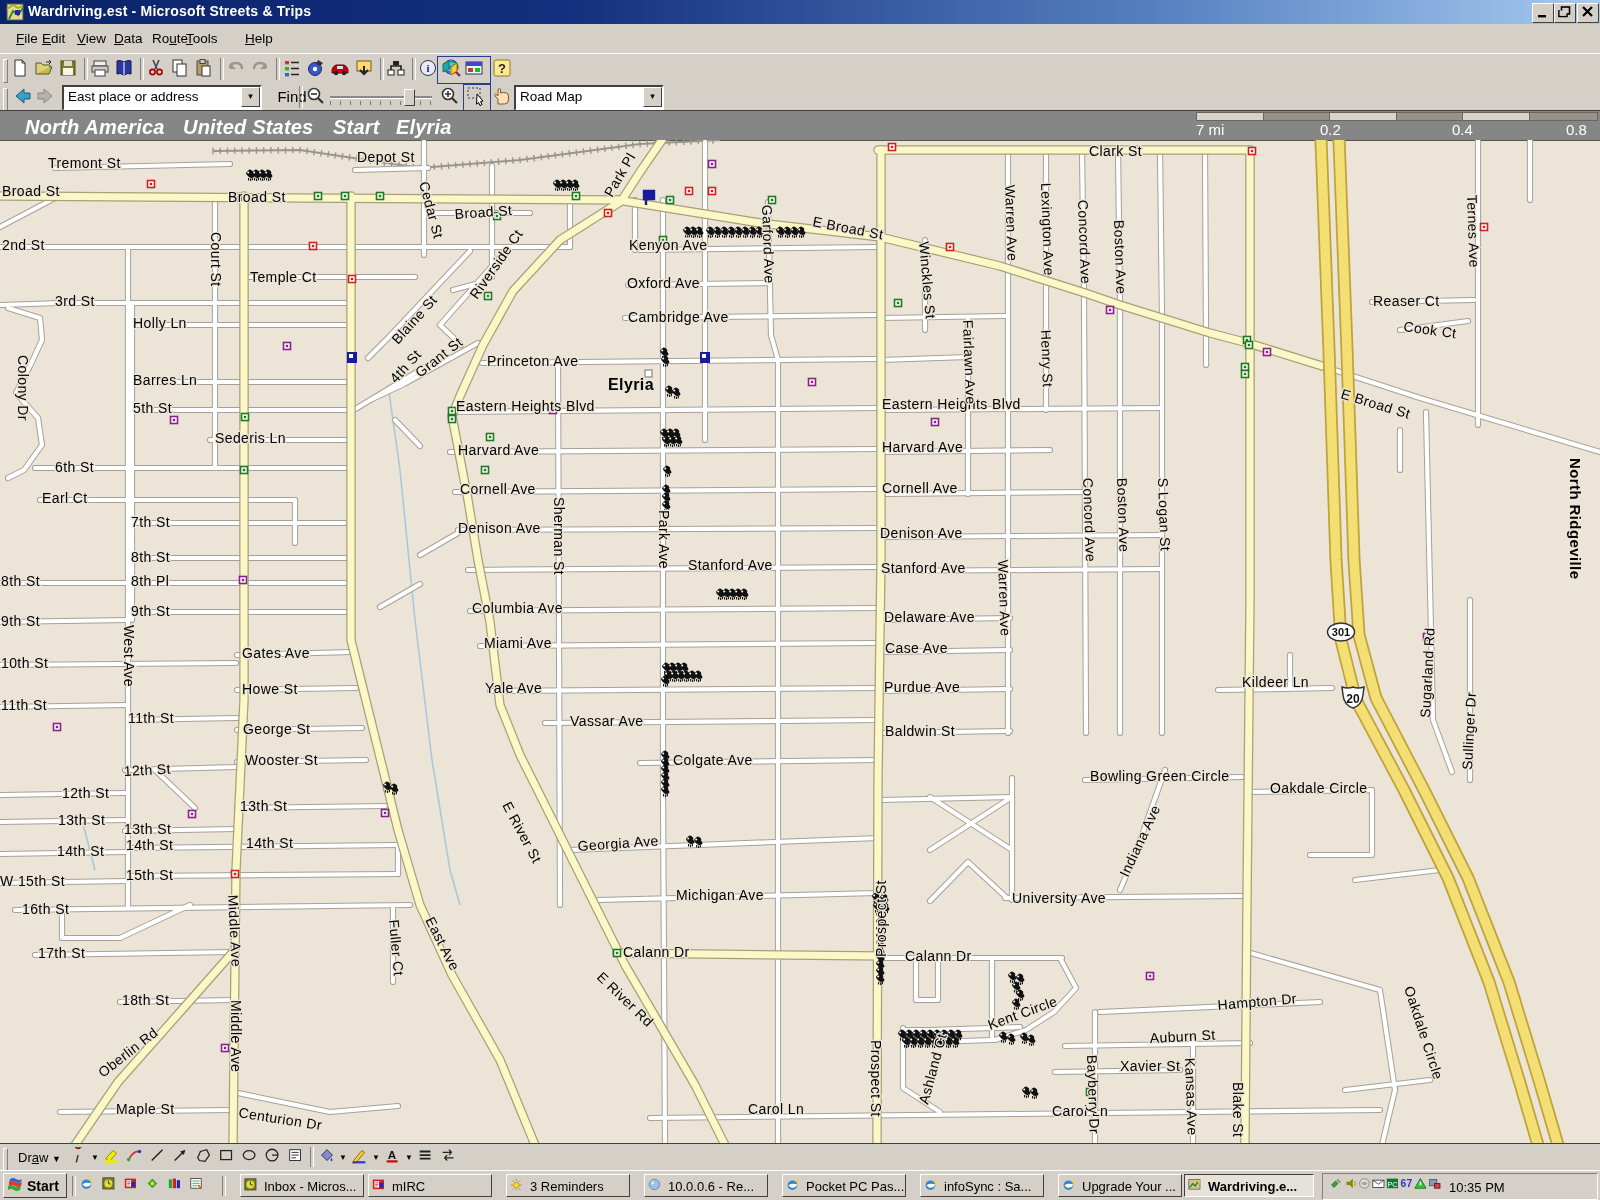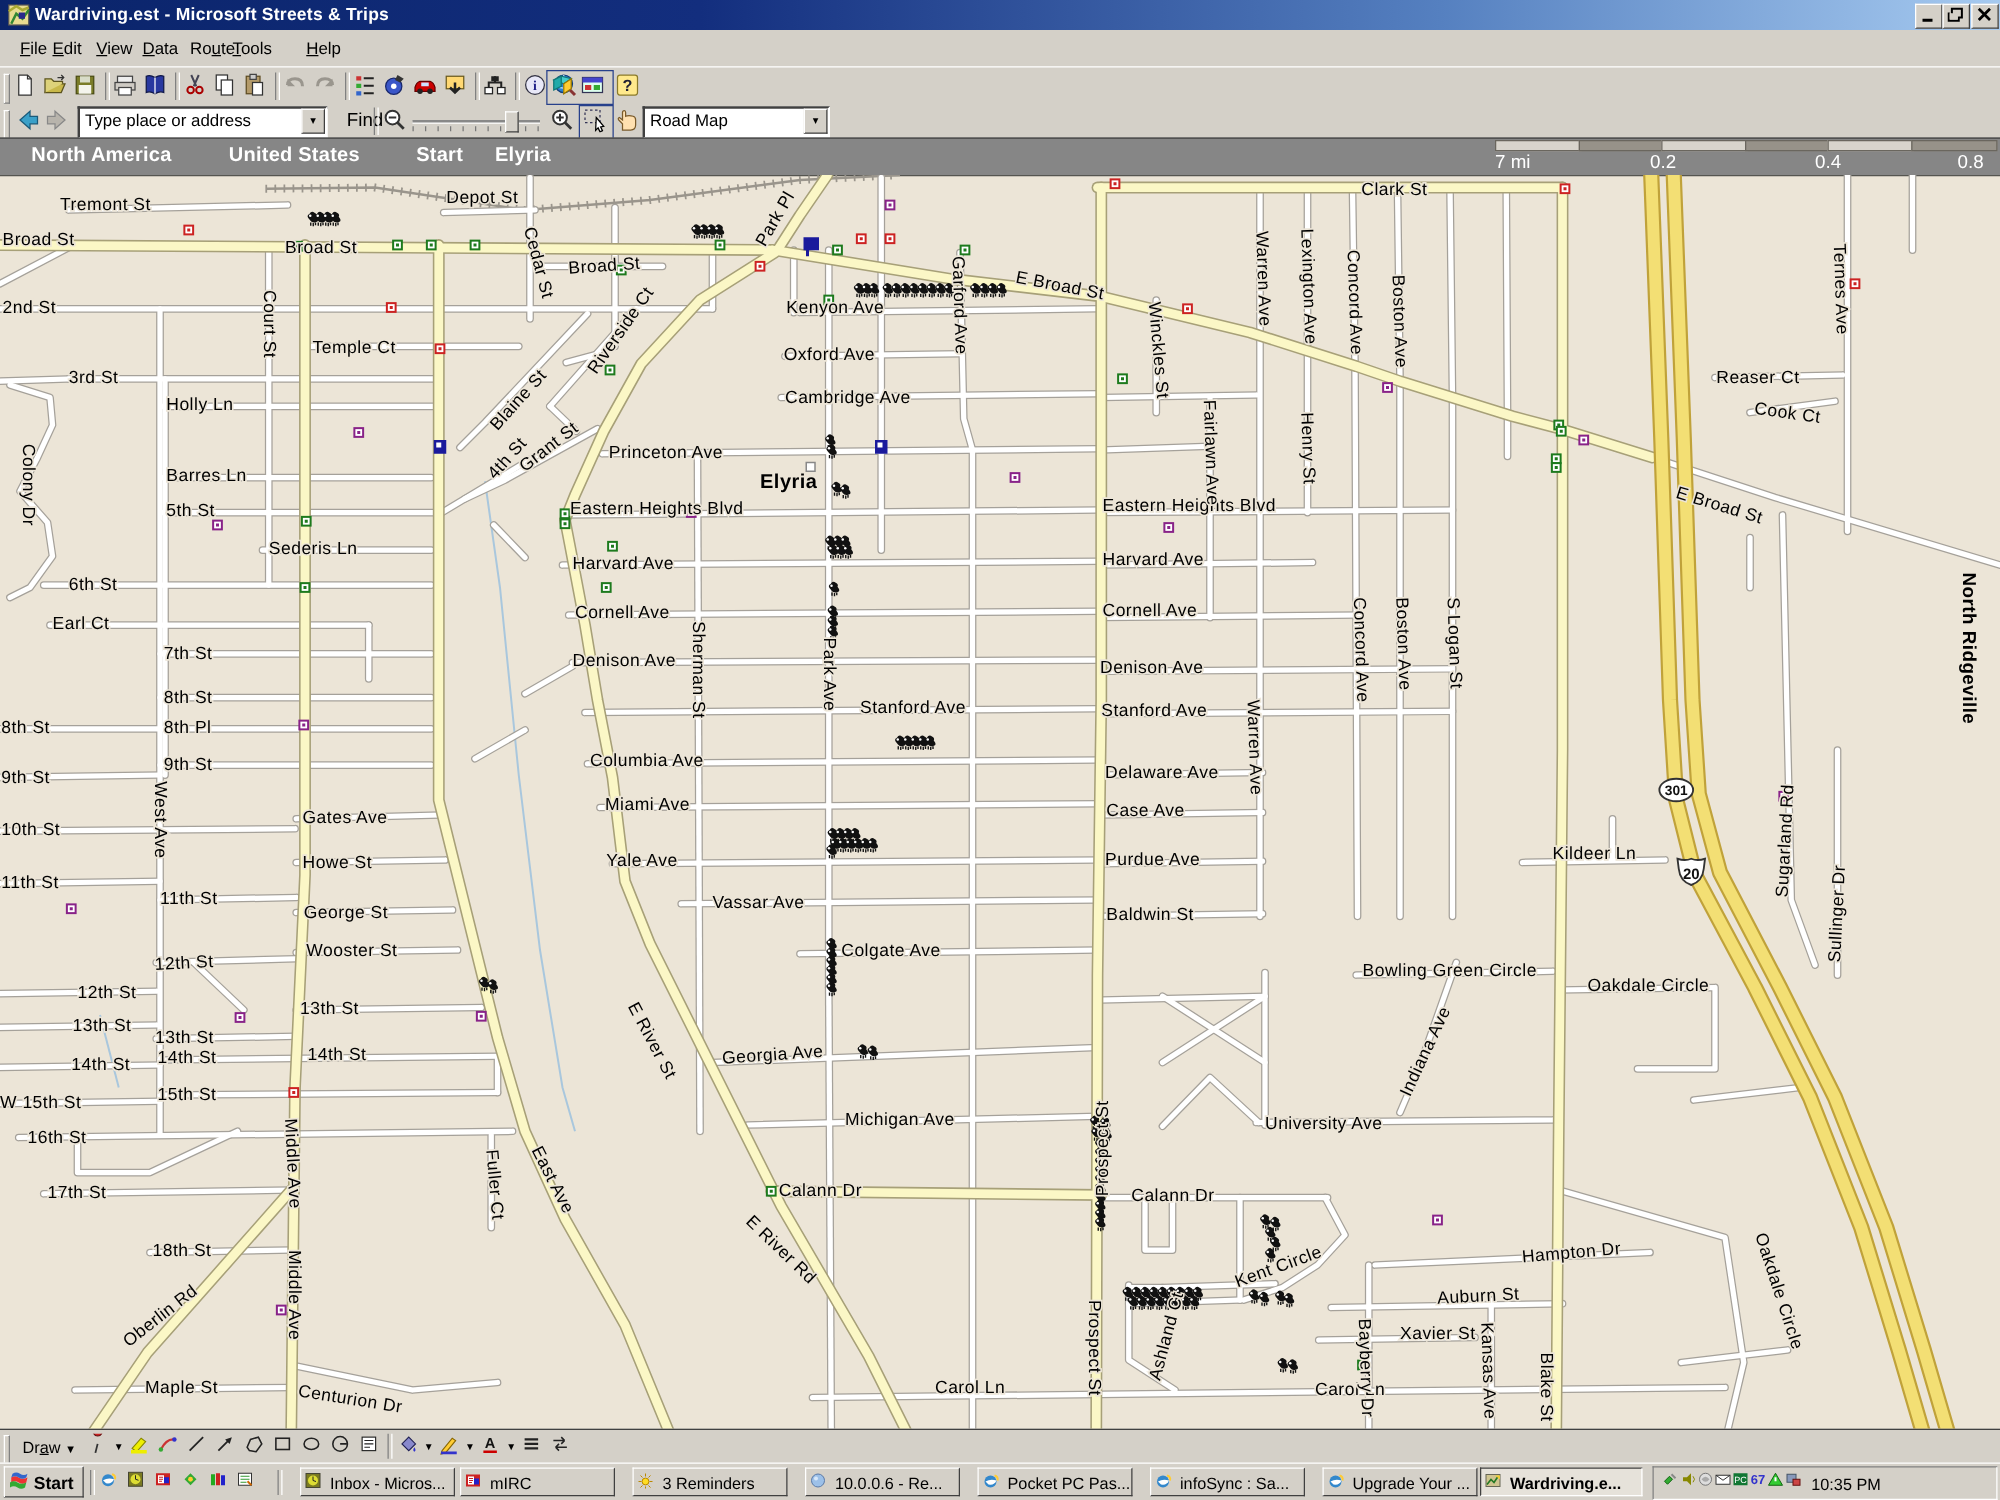--- a/index.html
+++ b/index.html
@@ -9,21 +9,21 @@
 #menubar span { position:absolute; top:7px; font-size:13.5px; }
 #tb { position:absolute; left:0; top:53px; width:1600px; height:57px; background:#d4d0c8; border-top:1px solid #fff; }
 .ic { position:absolute; }
 .sep { position:absolute; width:2px; height:22px; border-left:1px solid #808080; border-right:1px solid #fff; }
 .grip { position:absolute; width:3px; height:22px; border:1px solid; border-color:#fff #808080 #808080 #fff; }
 .combo { position:absolute; height:22px; background:#fff; border:2px solid; border-color:#404040 #fff #fff #404040; font-size:13.5px; }
 .combo span { position:absolute; left:4px; top:2px; white-space:nowrap; }
 .combo .dbtn { position:absolute; right:0; top:0; width:17px; height:18px; background:#d4d0c8; border:1px solid; border-color:#fff #404040 #404040 #fff; text-align:center; font-size:9px; line-height:17px; }
 .flatbtn { position:absolute; height:22px; font-size:13.5px; padding-top:3px; text-align:center; box-sizing:border-box; }
 #crumbs { position:absolute; left:0; top:110px; width:1600px; height:30px; background:#868686; border-top:1px solid #404040; }
-#crumbs b { position:absolute; top:5px; color:#fff; font-size:16px; letter-spacing:0.2px; }
+#crumbs b { position:absolute; top:5px; color:#fff; font-size:20px; letter-spacing:0.2px;font-style:italic; }
 #mapwrap { position:absolute; left:0; top:140px; width:1600px; height:1003px; }
 #drawbar { position:absolute; left:0; top:1143px; width:1600px; height:27px; background:#d4d0c8; border-top:1px solid #404040; }
 #taskbar { position:absolute; left:0; top:1170px; width:1600px; height:30px; background:#d4d0c8; border-top:1px solid #fff; }
 svg text { user-select:none; }
 </style></head>
 <body>
 <div id="title">
   <svg style="position:absolute;left:6px;top:3px" width="18" height="18" viewBox="0 0 18 18">
       <rect x="1" y="1" width="16" height="16" fill="#e8dc90" stroke="#555"></rect>
       <path d="M1,6 l6,-4 5,3 5,-2" stroke="#aa3" stroke-width="2" fill="none"></path>
@@ -158,21 +158,21 @@
       <text x="10" y="15" text-anchor="middle" font-size="13" font-weight="bold" fill="#223" font-family="Liberation Sans">?</text>
     </svg></div>
 <div class="grip" style="left:3px;top:88px"></div>
 <div class="ic" style="left:12px;top:86px;width:22px;height:22px"><svg width="20" height="20" viewBox="0 0 20 20">
       <path d="M12,3 l-8,7 8,7 v-4 h6 v-6 h-6 z" fill="#3aa0c8" stroke="#1a5a7a"></path>
     </svg></div>
 <div class="ic" style="left:36px;top:86px;width:22px;height:22px"><svg width="20" height="20" viewBox="0 0 20 20">
       <path d="M8,3 l8,7 -8,7 v-4 h-6 v-6 h6 z" fill="#b8b4ac" stroke="#888"></path>
     </svg></div>
 <div class="combo" style="left:62px;top:85px;width:196px">
-    <span>Type place or address</span>
+    <span>East place or address</span>
     <div class="dbtn">▾</div>
   </div>
 <div class="flatbtn" style="left:262px;top:85px;width:60px;font-size:15px">Find</div>
 <div class="sep" style="left:299px;top:86px"></div>
 <div class="ic" style="left:306px;top:86px;width:22px;height:22px"><svg width="20" height="20" viewBox="0 0 20 20">
       <circle cx="8" cy="8" r="5.5" fill="#fff" stroke="#333" stroke-width="1.6"></circle>
       <path d="M5,8 h6" stroke="#333" stroke-width="1.6"></path>
       <path d="M12,12 l5,5" stroke="#333" stroke-width="2.2"></path>
     </svg></div>
 <div style="position:absolute;left:330px;top:96px;width:102px;height:2px;background:#888;box-shadow:0 1px 0 #fff"></div>

